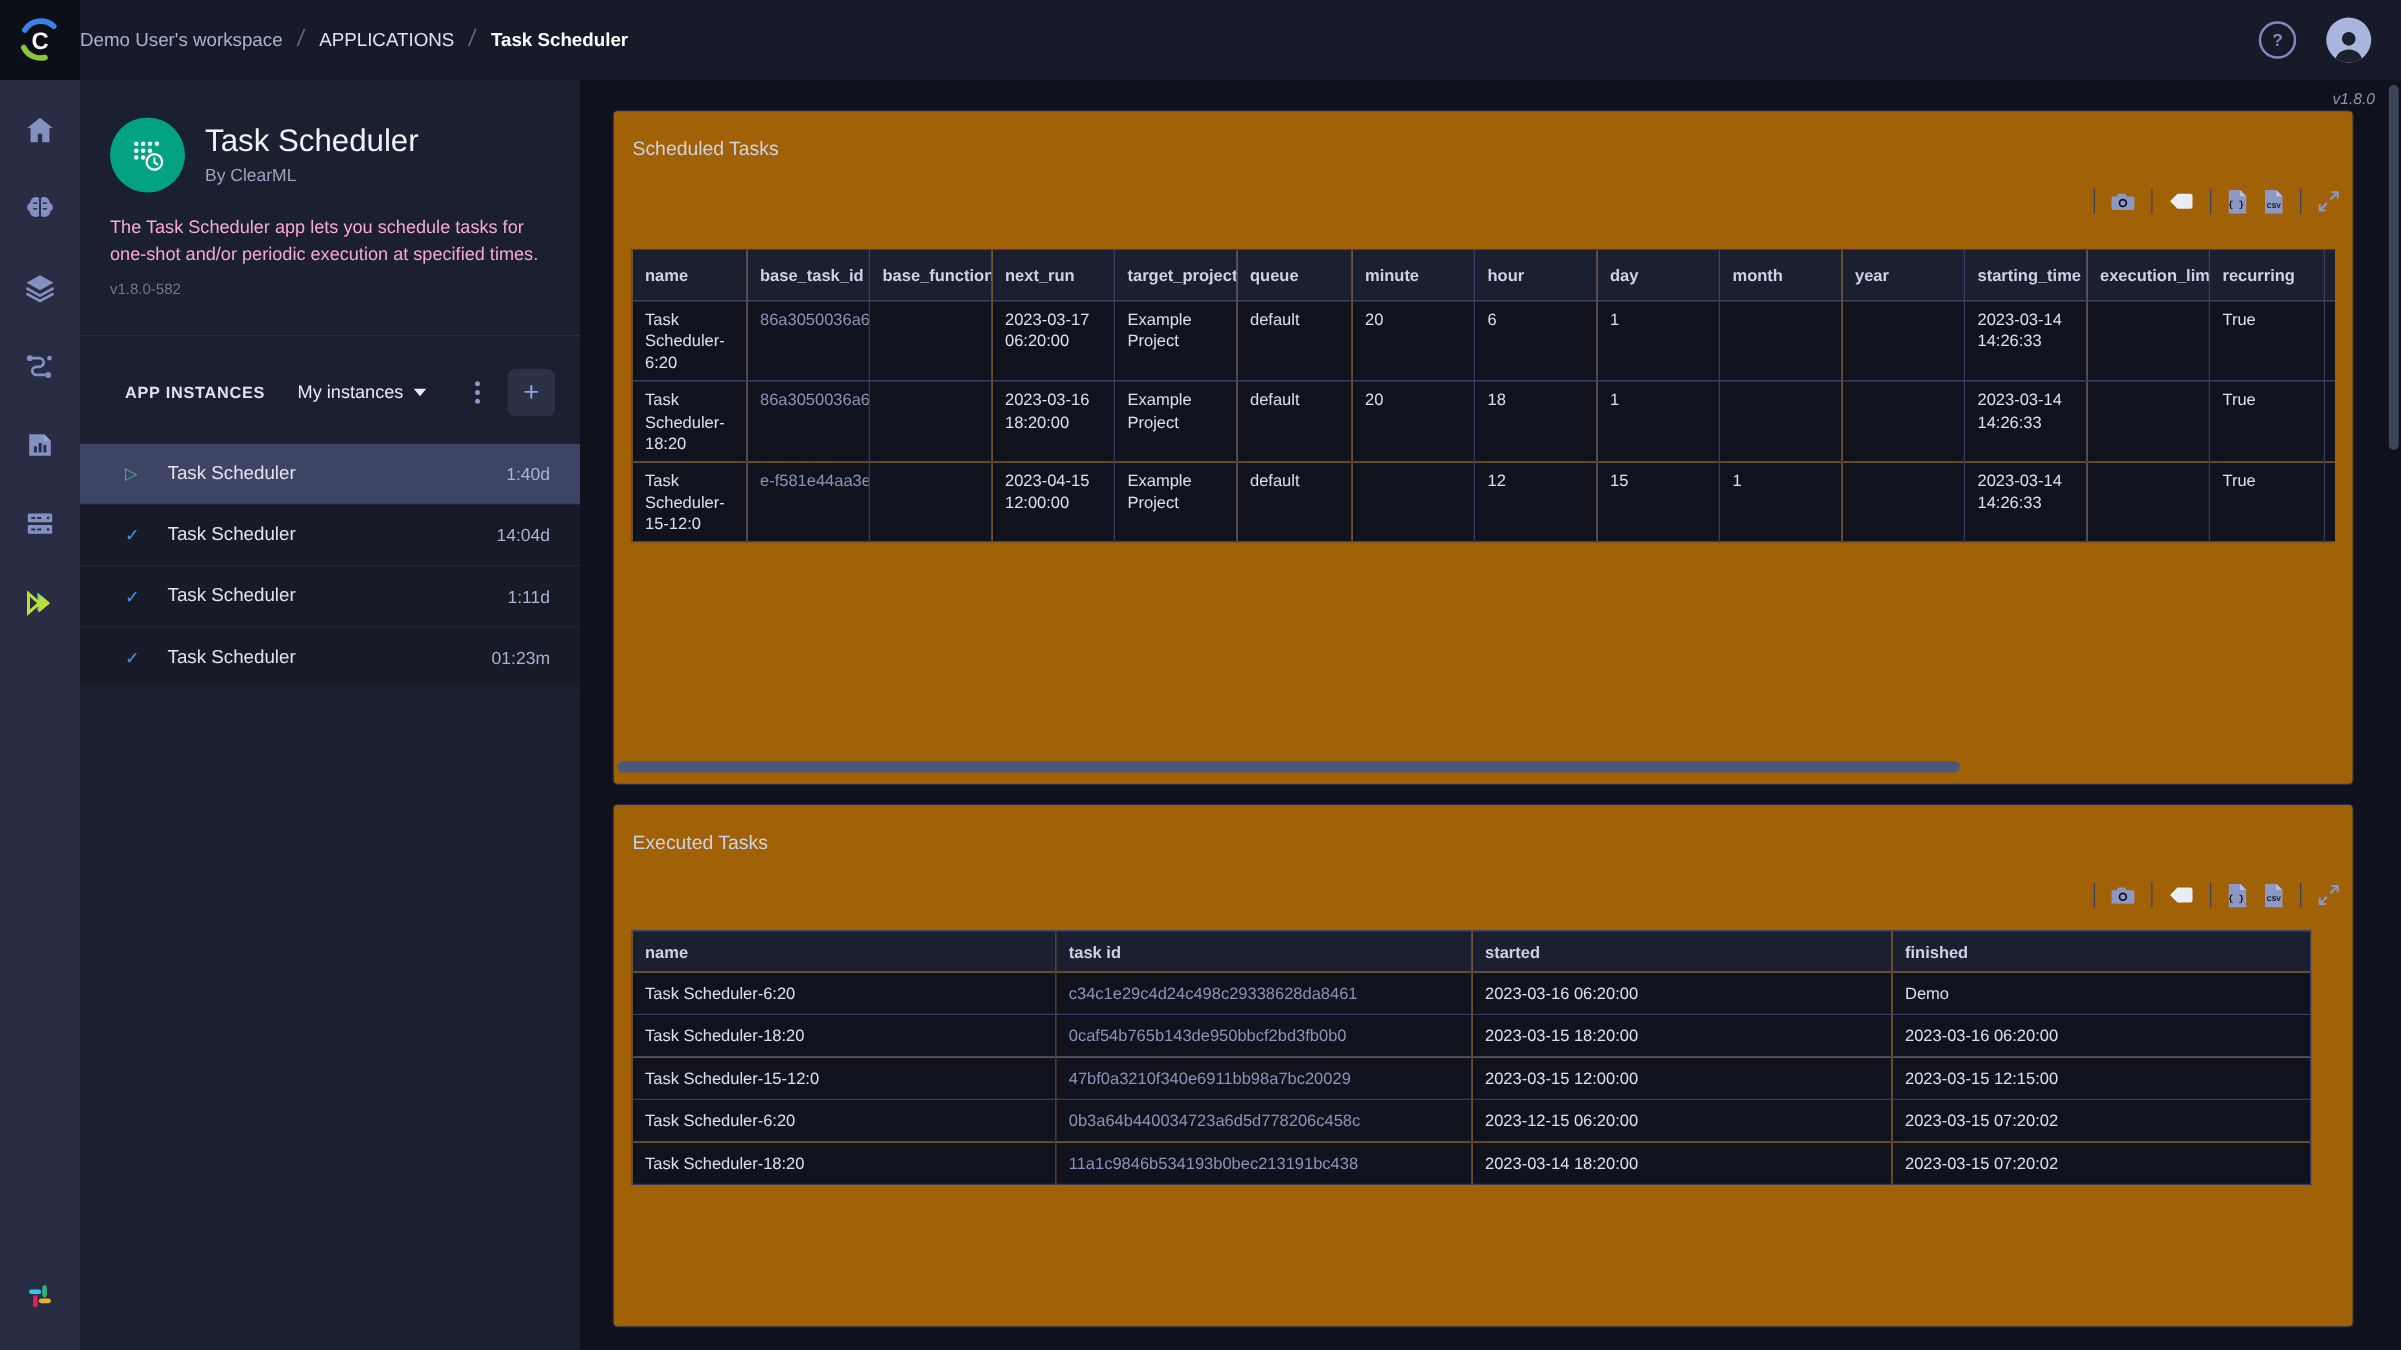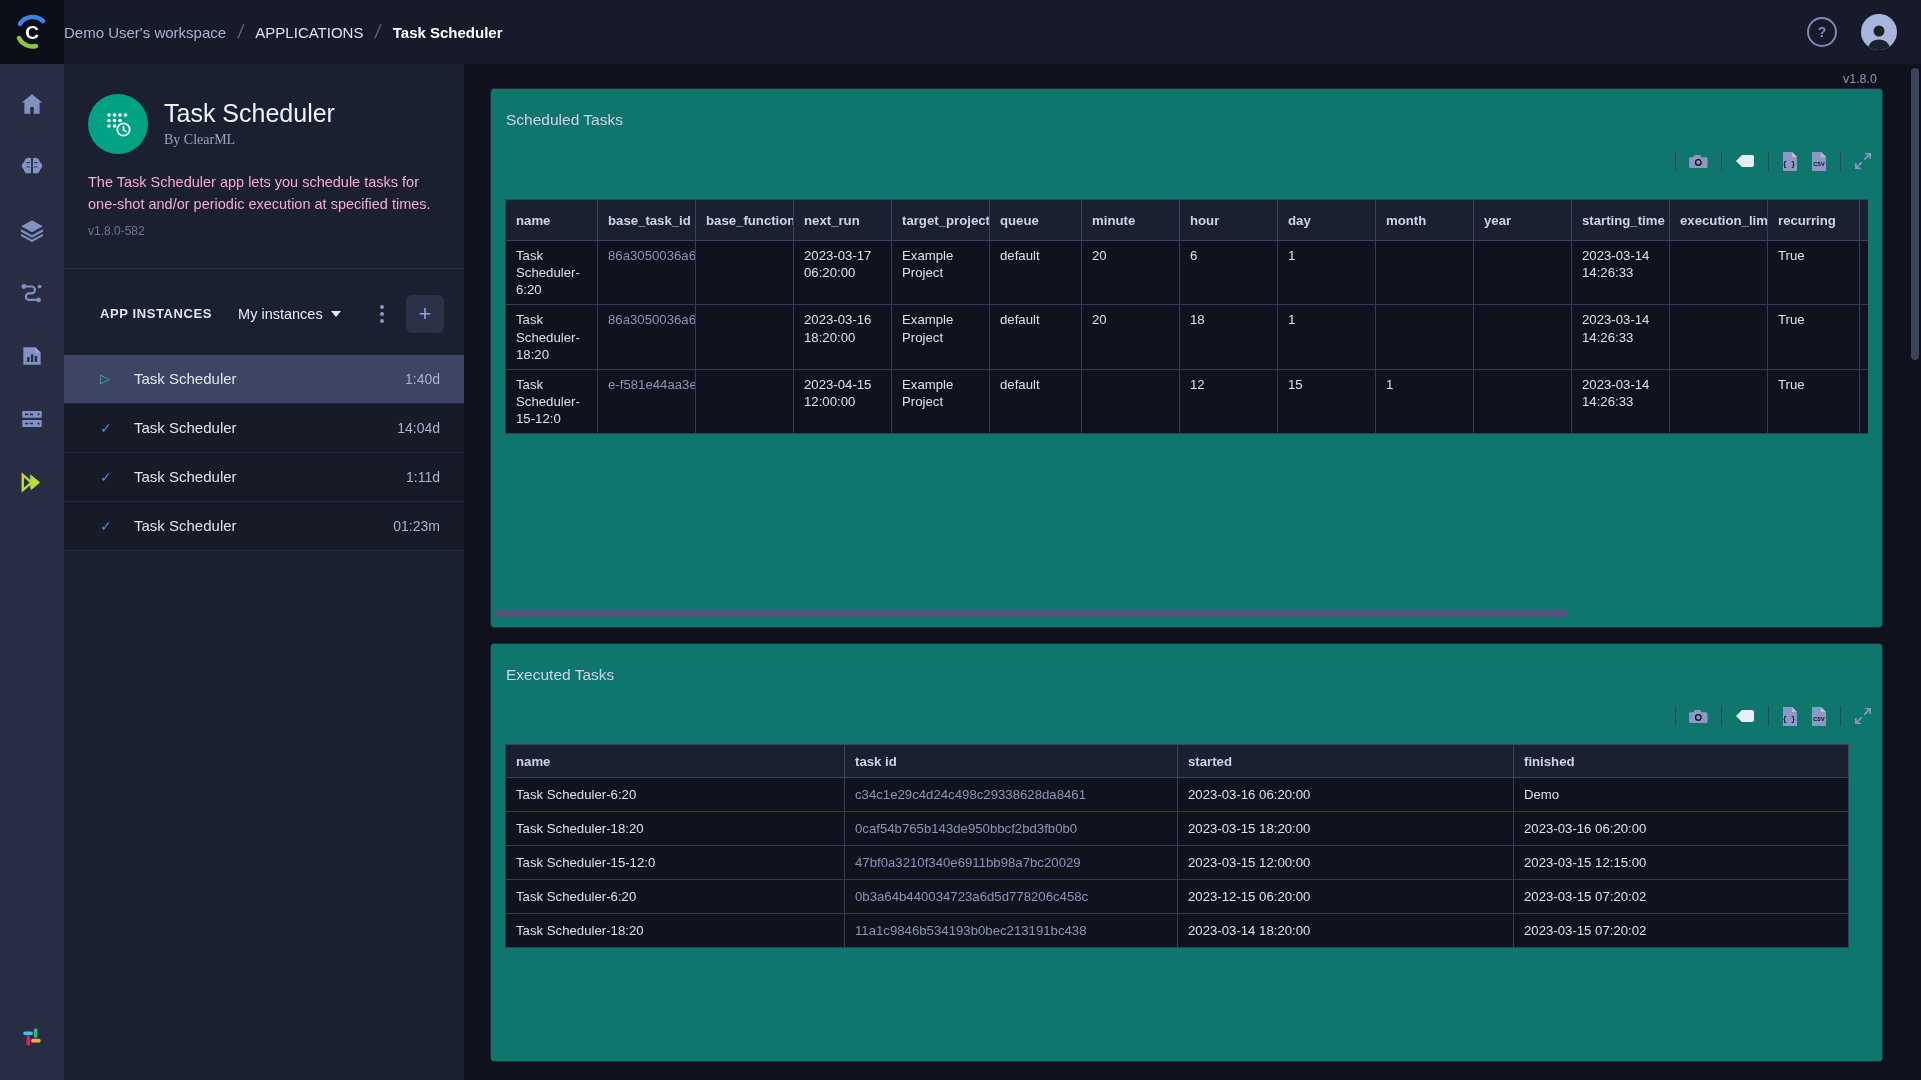--- a/index.html
+++ b/index.html
@@ -22,42 +22,42 @@
   
   .rail{position:absolute;left:0;top:64px;bottom:0;width:64px;background:#282d44;display:flex;flex-direction:column;align-items:center;padding-top:8px;box-sizing:border-box;z-index:5;}
   .rail-item{height:63px;display:flex;align-items:center;justify-content:center;width:64px;cursor:pointer;}
   .rail-bottom{margin-top:auto;margin-bottom:12px;}
   
   .panel-left{position:absolute;left:64px;top:64px;bottom:0;width:400px;background:#1b2030;box-sizing:border-box;z-index:4;}
   .app-head{padding:30px 24px 0 24px;}
   .app-head-row{display:flex;align-items:center;gap:16px;}
   .app-icon{width:60px;height:60px;border-radius:50%;background:#02a285;flex:0 0 auto;display:flex;align-items:center;justify-content:center;}
   .app-title{font-size:25px;color:#f0f2f8;font-weight:500;line-height:1.1;}
-  .app-by{font-size:14px;color:#9aa3bf;margin-top:5px;font-family:Liberation Serif, serif;}
+  .app-by{font-size:14px;color:#9aa3bf;margin-top:5px;}
   .app-desc{margin-top:18px;font-size:14.5px;line-height:1.5;color:#f9a8d4;}
   .app-ver{margin-top:8px;font-size:12px;color:#6e7690;padding-bottom:30px;}
   .panel-sep{border-top:1px solid #2a2f45;}
   .instances-head{display:flex;align-items:center;padding:26px 20px 22px 36px;}
   .inst-header-label{font-size:13px;font-weight:bold;letter-spacing:.6px;color:#dfe3ee;}
   .inst-filter{margin-left:26px;display:flex;align-items:center;gap:8px;font-size:14.5px;color:#e8ebf4;cursor:pointer;}
   .caret-down{width:0;height:0;border-left:5px solid transparent;border-right:5px solid transparent;border-top:6px solid #e8ebf4;}
   .kebab{margin-left:auto;display:flex;flex-direction:column;gap:3px;cursor:pointer;padding:4px;}
   .kebab i{width:4px;height:4px;border-radius:50%;background:#8b97c5;display:block;}
   .add-btn{margin-left:18px;width:38px;height:38px;border-radius:6px;background:#2b3147;color:#8fa0dd;font-size:22px;font-weight:400;display:flex;align-items:center;justify-content:center;cursor:pointer;}
   .instance-list{background:#171b28;}
   .instance-row{height:48px;display:flex;align-items:center;padding:0 24px 0 36px;border-bottom:1px solid #232838;font-size:15px;color:#dfe4f0;cursor:pointer;}
   .instance-row.active{background:#3e4564;}
   .inst-icon{width:22px;margin-right:12px;font-size:14px;}
   .inst-icon.run{color:#2bc2a0;font-size:13px;}
   .inst-icon.done{color:#4a90e2;}
   .inst-time{margin-left:auto;font-size:14px;color:#a8b2d2;}
   
   .main{position:absolute;left:465px;top:64px;right:0;bottom:0;background:#0f121c;}
-  .version-float{position:absolute;top:8px;right:44px;font-size:12.5px;color:#8d96b5;}
-  .card{position:absolute;left:25px;right:38px;background:#0f766e;border:1px solid #242a42;border-radius:4px;box-sizing:border-box;}
+  .version-float{position:absolute;top:8px;right:21px;font-size:12.5px;color:#8d96b5;font-style:italic;}
+  .card{position:absolute;left:25px;right:38px;background:#a16207;border:1px solid #242a42;border-radius:4px;box-sizing:border-box;}
   .card-title{position:absolute;top:22px;left:15px;font-size:15.5px;color:#cdd3e6;}
   .card-toolbar{position:absolute;top:62px;right:10px;display:flex;align-items:center;gap:13px;}
   .tb-icon{cursor:pointer;display:flex;align-items:center;}
   .tb-div{width:1px;height:20px;background:#3a4160;}
   #card-scheduled{top:24px;height:540px;}
   #card-executed{top:579px;height:419px;}
   .table-clip{position:absolute;left:14px;right:14px;top:110px;overflow:hidden;}
   #card-executed .table-clip{top:100px;}
   table{border-collapse:collapse;table-layout:fixed;}
   .sched-table{width:1434px;}

